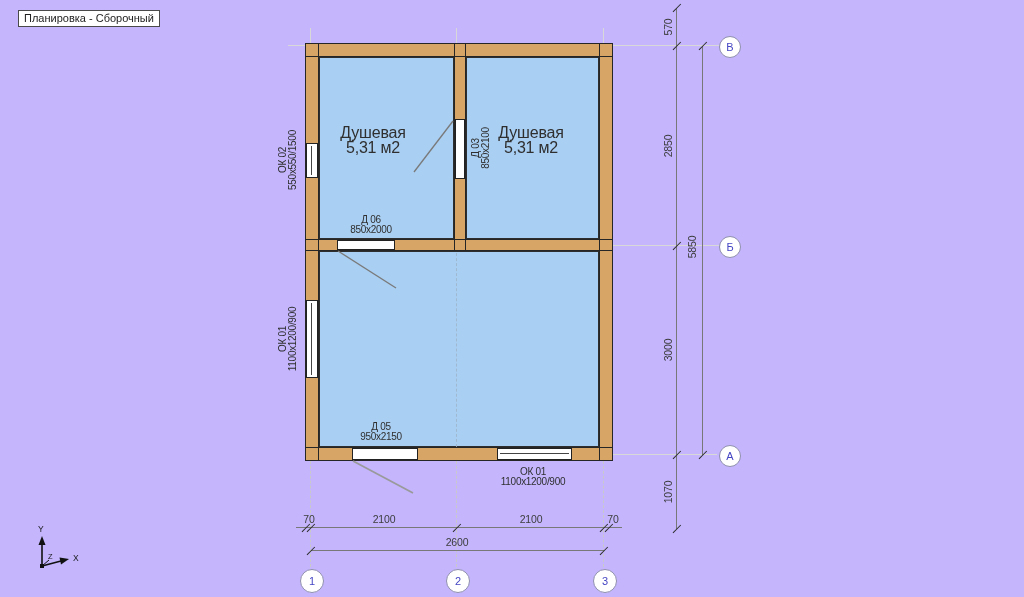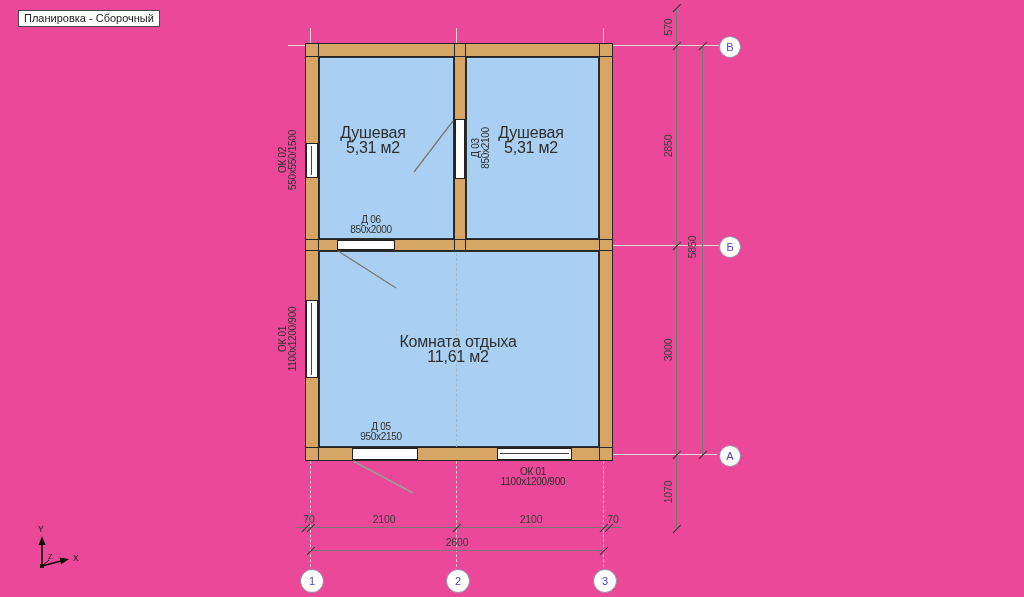--- a/index.html
+++ b/index.html
@@ -1,16 +1,16 @@
 <!DOCTYPE html>
 <html><head>
 <meta charset="utf-8">
 <style>
   html,body{margin:0;padding:0;background:#ffffff;}
-  .canvas{position:relative;width:1024px;height:597px;background:#ec4899;
+  .canvas{position:relative;width:1024px;height:597px;background:#c4b5fd;
           font-family:"Liberation Sans",sans-serif;overflow:hidden;}
   
   .room{position:absolute;background:#a9cff2;border:1px solid #2e2e2e;box-sizing:border-box;z-index:1;}
   .wall{position:absolute;background:#d7a566;border:1.5px solid #262626;box-sizing:border-box;z-index:3;}
   .post{position:absolute;border:1px solid #262626;box-sizing:border-box;z-index:3;}
   .open{position:absolute;background:#ffffff;border:1px solid #222;box-sizing:border-box;z-index:4;}
   .glaze{position:absolute;background:#444;z-index:4;}
   .gridline{position:absolute;background:#d8d8d8;z-index:0;}
   .griddash-v{position:absolute;width:0;border-left:1px dashed #c9c9c9;z-index:0;}
   .centerline{position:absolute;width:0;border-left:1px dashed #9db4c9;opacity:.8;z-index:2;}
@@ -99,24 +99,20 @@
   <div class="triad-label" style="left:48px;top:552px;font-size:7.5px;">Z</div>
 
   <div class="lab room-label" style="left:373px;top:140px;">
     <div>Душевая</div>
     <div>5,31 м2</div>
   </div>
   <div class="lab room-label" style="left:531px;top:140px;">
     <div>Душевая</div>
     <div>5,31 м2</div>
   </div>
-  <div class="lab room-label" style="left:458px;top:349px;">
-    <div>Комната отдыха</div>
-    <div>11,61 м2</div>
-  </div>
 
   <div class="rlab open-label" style="left:287px;top:160px;">
     <div>ОК 02</div>
     <div>550х550/1500</div>
   </div>
   <div class="rlab open-label" style="left:287px;top:339px;">
     <div>ОК 01</div>
     <div>1100х1200/900</div>
   </div>
   <div class="rlab open-label" style="left:480px;top:148px;">

